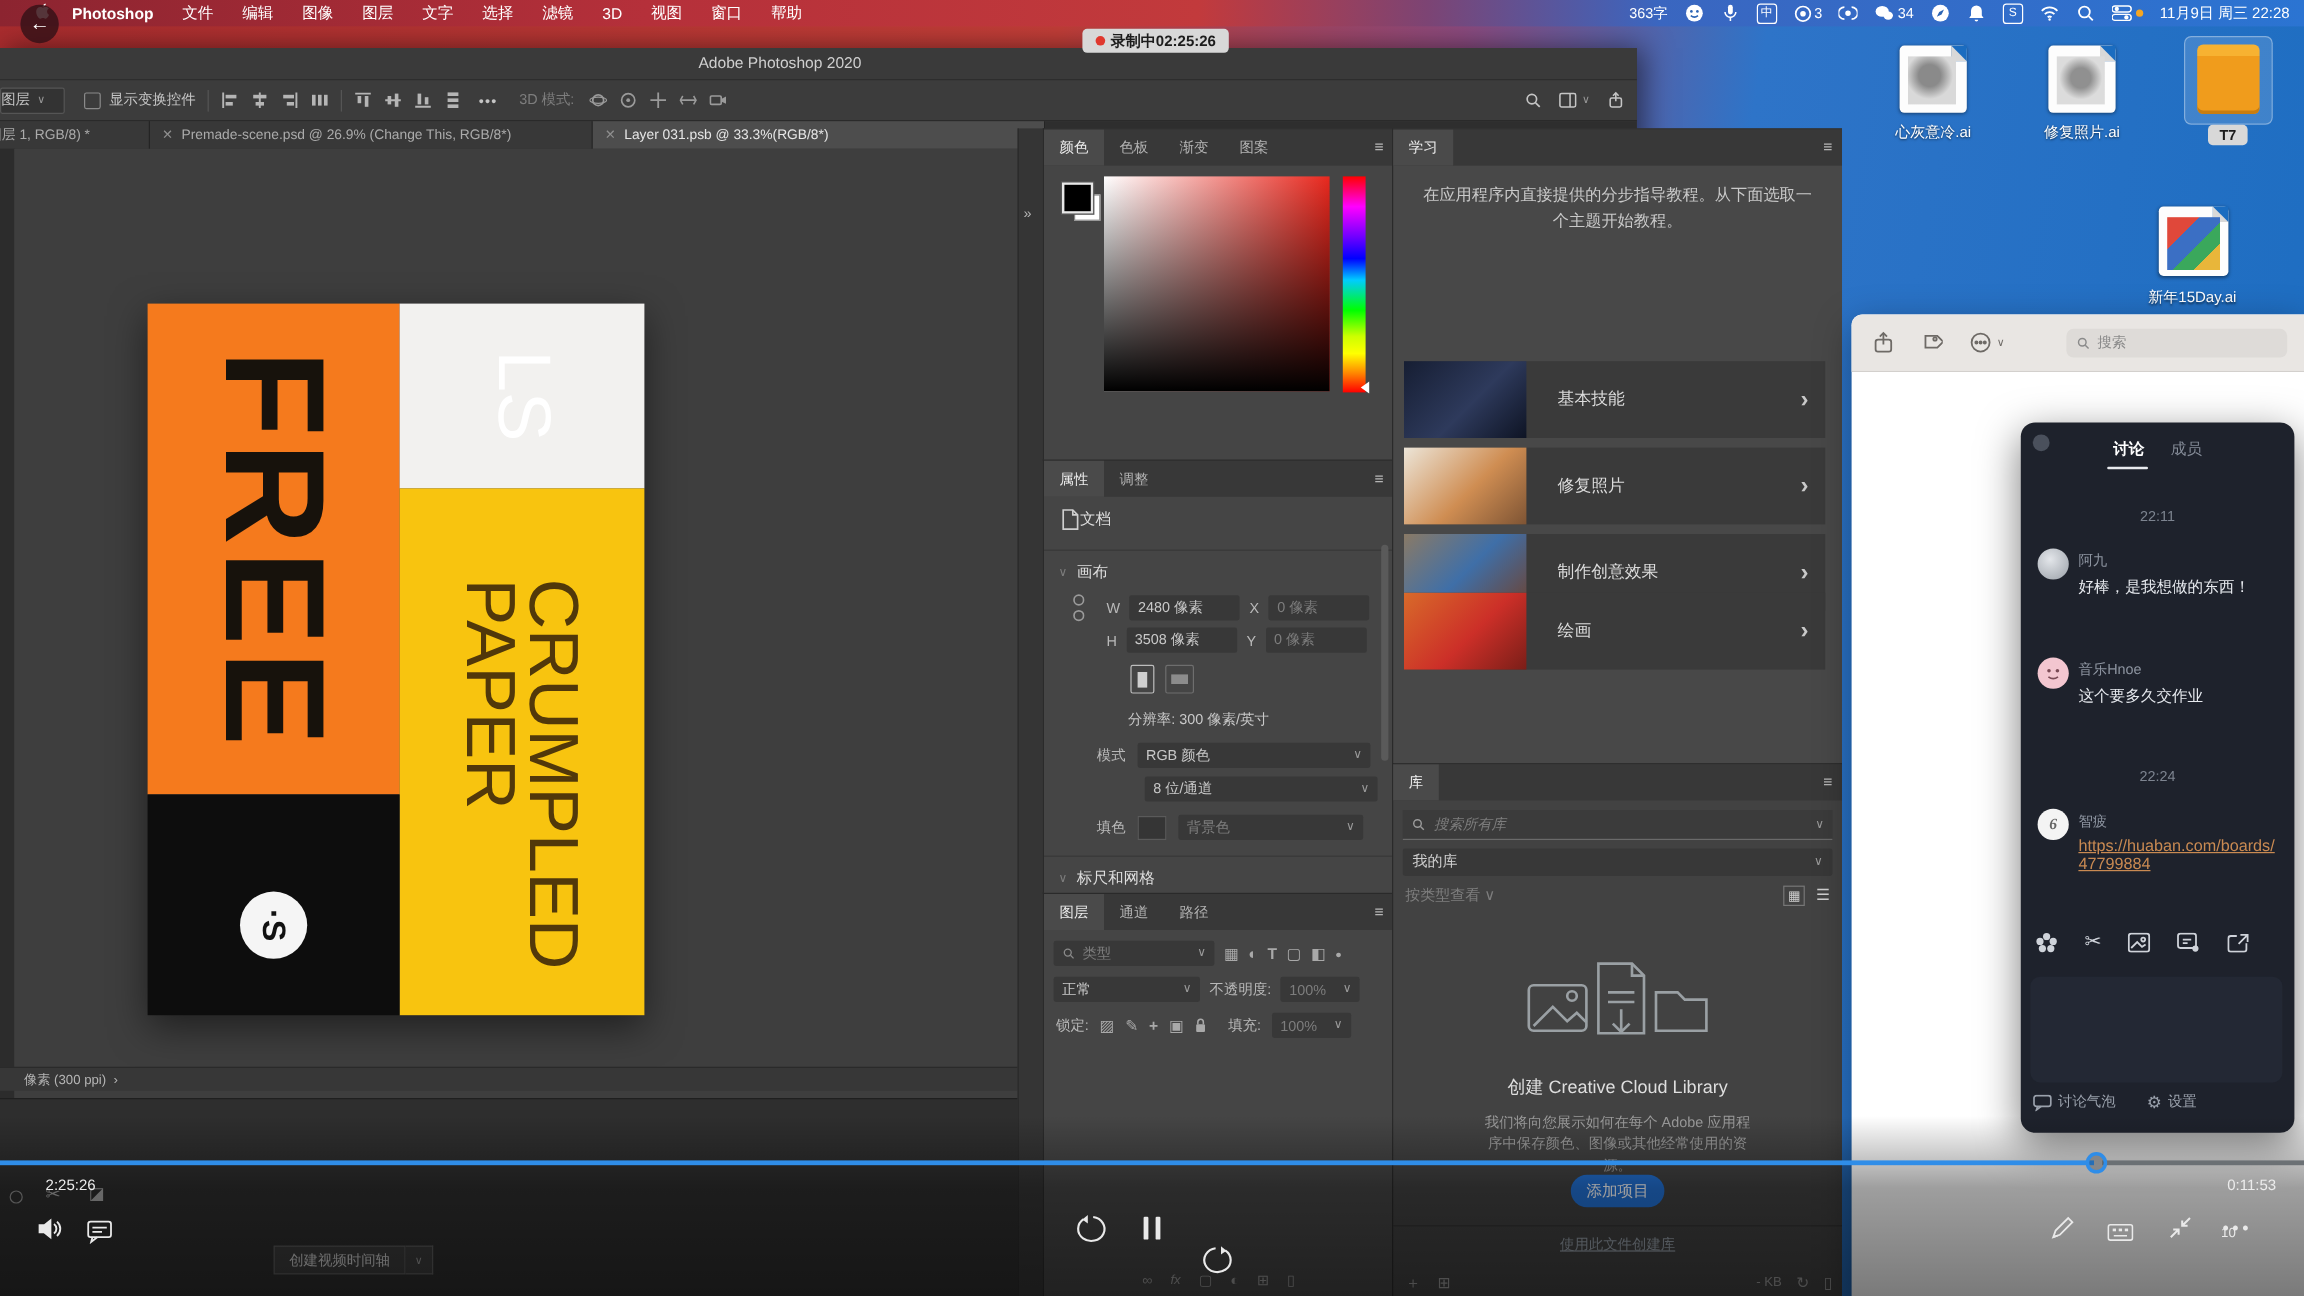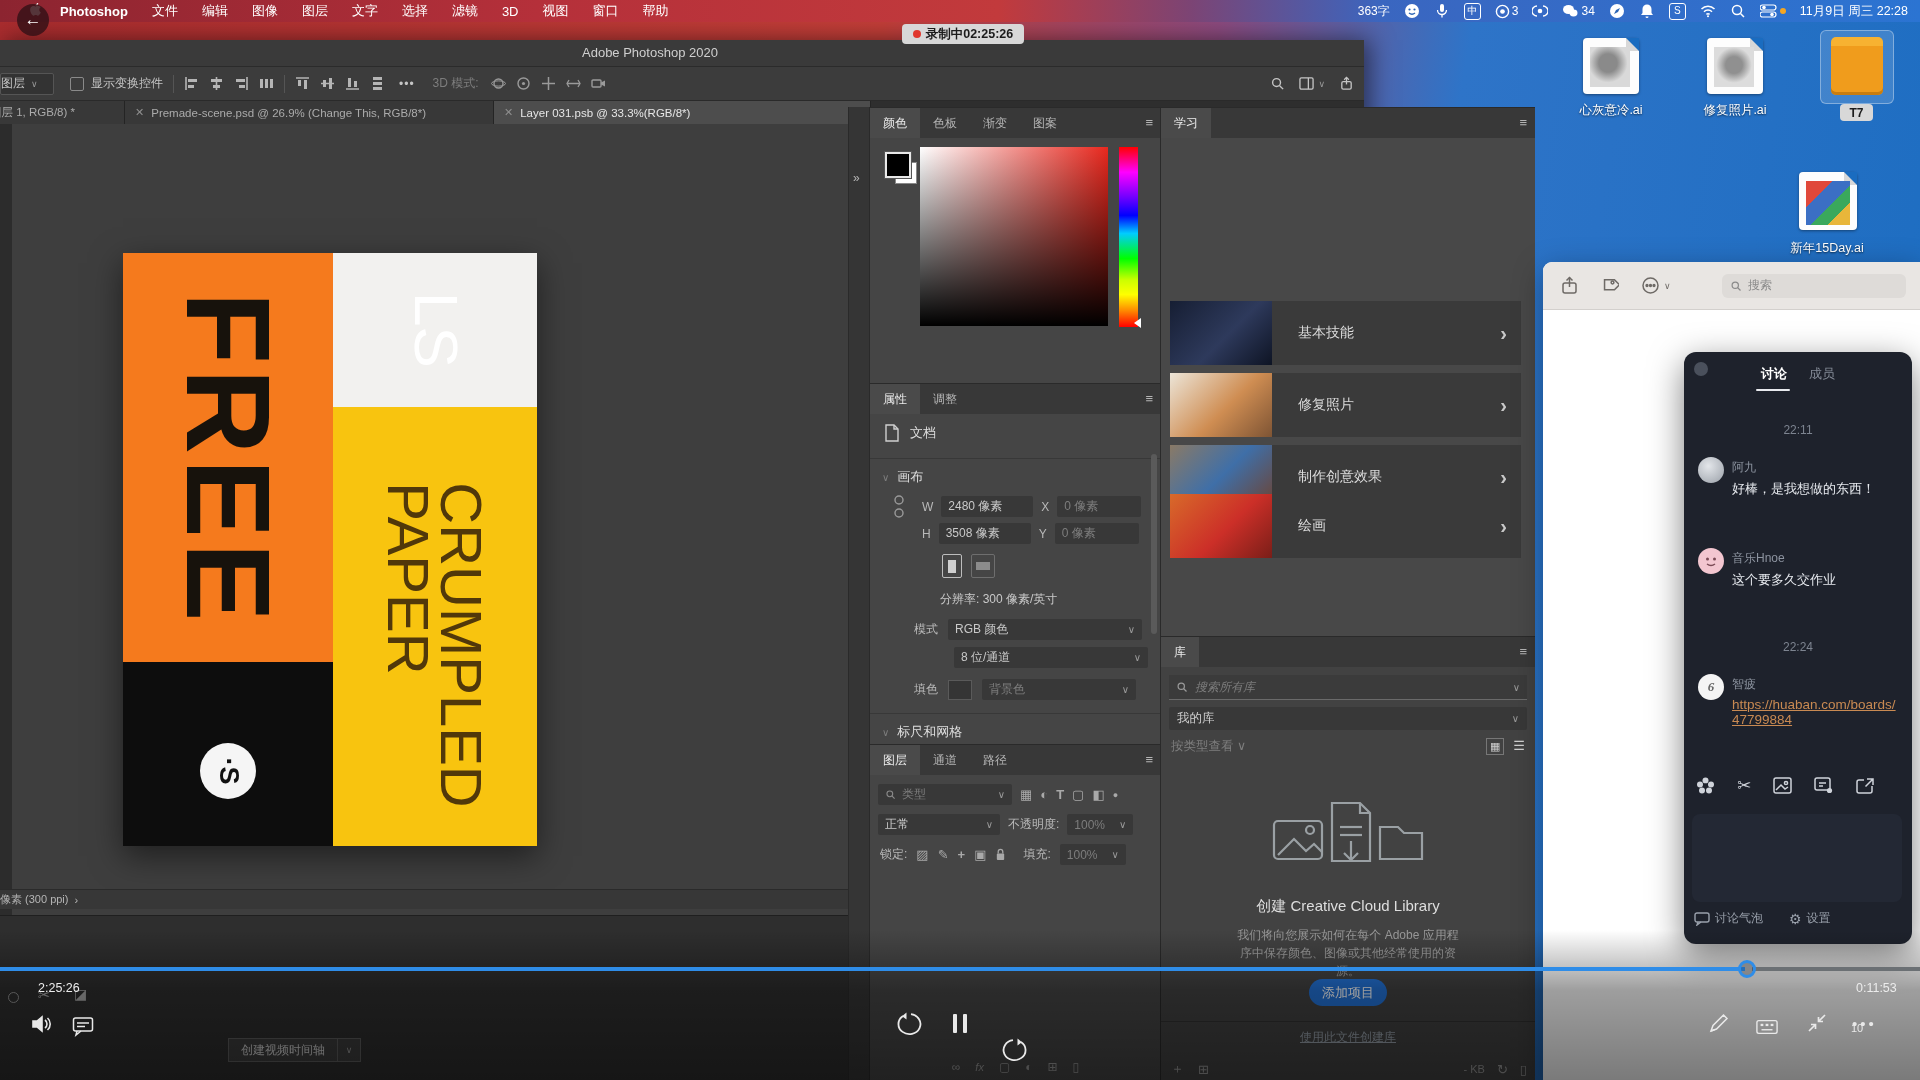--- a/index.html
+++ b/index.html
@@ -238,21 +238,21 @@
           </div>
         </div>
         <div class="ab" style="left:0;top:409px;width:210px;height:184px;background:#0d0d0d">
           <div class="ab" style="left:77px;top:81px;width:56px;height:56px;border-radius:50%;background:#f5f5f5">
             <span class="rot" style="left:28px;top:28px;font-size:27px;font-weight:bold;color:#111">·S</span>
           </div>
         </div>
       </div>
     </div>
 
-    <div class="ab" style="left:0;top:849px;width:848px;height:20px;background:#373737;border-top:1px solid #2a2a2a;display:flex;align-items:center;color:#b5b5b5;font-size:11px;padding-left:0;box-sizing:border-box">
+    <div class="ab" style="left:0;top:849px;width:848px;height:20px;background:#373737;border-top:1px solid #2a2a2a;display:flex;align-items:center;color:#b5b5b5;font-size:11px;padding-left:20px;box-sizing:border-box">
       <span>像素 (300 ppi)</span>
       <span style="margin-left:6px">›</span>
     </div>
 
     <div class="ab" style="left:0;top:875px;width:848px;height:165px;background:#2e2e2e;border-top:1px solid #1f1f1f">
       <span class="ab" style="left:8px;top:76px;width:9px;height:9px;border:1.5px solid #8f8f8f;border-radius:50%"></span>
       <span class="ab glyph" style="left:38px;top:70px;font-size:15px">✂</span>
       <span class="ab glyph" style="left:74px;top:70px;font-size:14px">◪</span>
       <div class="ab fx" style="left:228px;top:122px;height:24px">
         <div style="height:22px;border:1px solid #5c5c5c;background:#3d3d3d;color:#cfcfcf;font-size:12px;display:flex;align-items:center;padding:0 12px">创建视频时间轴</div>
@@ -279,21 +279,21 @@
       <div class="ab" style="left:249px;top:39px;width:19px;height:180px;background:linear-gradient(to bottom,#f00 0%,#f0f 14%,#7000ff 28%,#00f 38%,#0cf 48%,#0f0 62%,#cf0 74%,#ff0 82%,#f80 91%,#f00 100%)"></div>
       <span class="ab" style="left:264px;top:210px;width:0;height:0;border-top:5px solid transparent;border-bottom:5px solid transparent;border-right:7px solid #fff"></span>
     </div>
 
     <div class="ab panel" style="left:869px;top:343px;width:291px;height:361px">
       <div class="ptabbar">
         <div class="ptab on">属性</div>
         <div class="ptab">调整</div>
         <span class="hamb">≡</span>
       </div>
-      <div class="fx" style="margin:10px 0 16px 14px;gap:10px">
+      <div class="fx" style="margin:10px 0 16px 14px;">
         <span>
             <svg width="16" height="18" viewBox="0 0 16 18">
               <path d="M2 1 H10 L14 5 V17 H2 Z" fill="none" stroke="#cfcfcf" stroke-width="1.4"></path>
               <path d="M10 1 V5 H14" fill="none" stroke="#cfcfcf" stroke-width="1.4"></path>
             </svg>
           </span>
         <span style="color:#dedede;font-size:13px">文档</span>
       </div>
       <div style="height:1px;background:#383838;margin:10px 0 0 0"></div>
       <div class="fx" style="margin:9px 0 0 12px;gap:8px">
@@ -416,20 +416,21 @@
         <span>⊞</span>
         <span>▯</span>
       </div>
     </div>
 
     <div class="ab panel" style="left:1160px;top:67px;width:374px;height:529px;background:#484848">
       <div class="ptabbar">
         <div class="ptab on">学习</div>
         <span class="hamb">≡</span>
       </div>
+      <div style="margin:14px auto 0 auto;width:330px;text-align:center;color:#c9c9c9;font-size:13.5px;line-height:21px">在应用程序内直接提供的分步指导教程。从下面选取一个主题开始教程。</div>
       <div class="ab card" style="top:193px">
         <div class="thumb" style="background:linear-gradient(135deg,#161e33,#2e3a5c 55%,#0e1424)"></div>
         <span class="cardlab">基本技能</span>
         <span class="cardchev">›</span>
       </div>
       <div class="ab card" style="top:265px">
         <div class="thumb" style="background:linear-gradient(135deg,#ece5d8,#cf8d52 55%,#7e5434)"></div>
         <span class="cardlab">修复照片</span>
         <span class="cardchev">›</span>
       </div>

